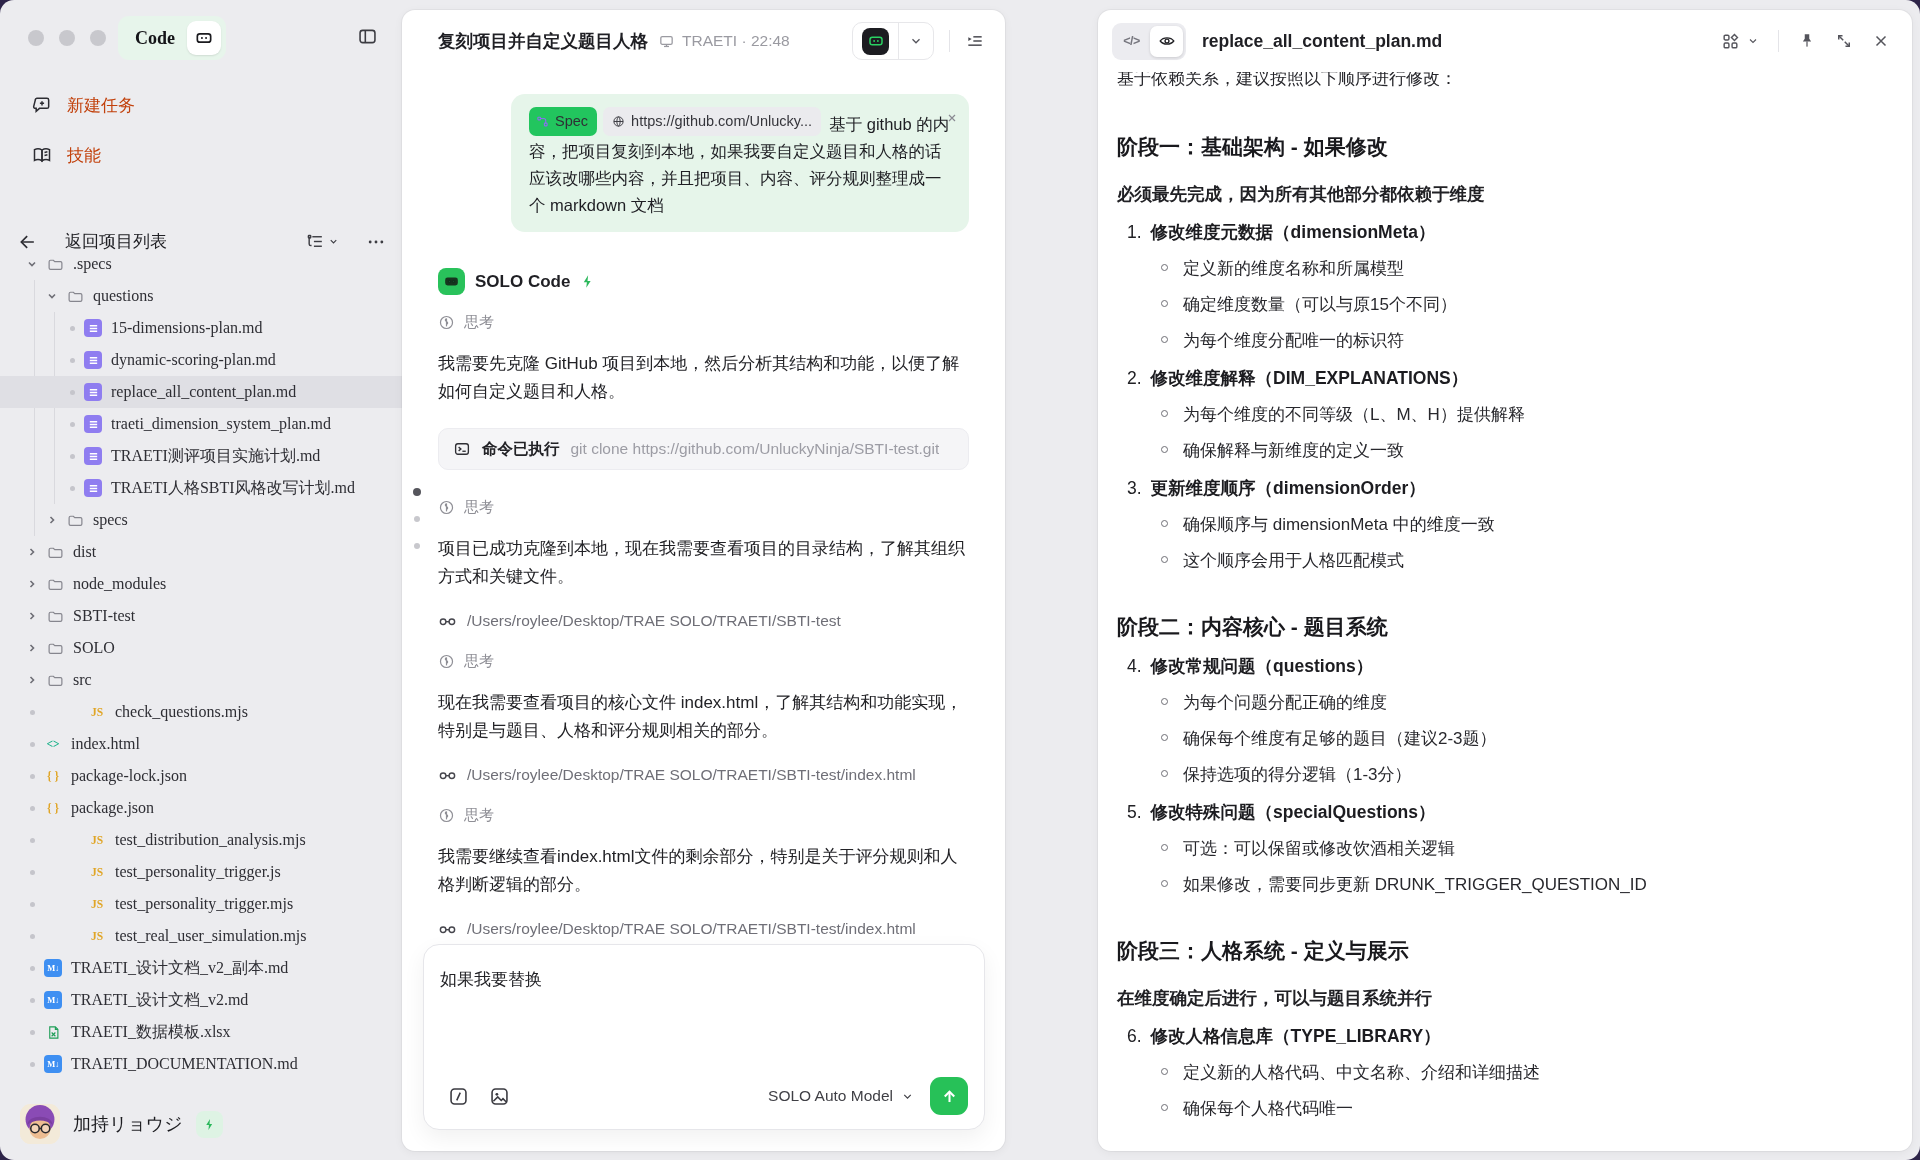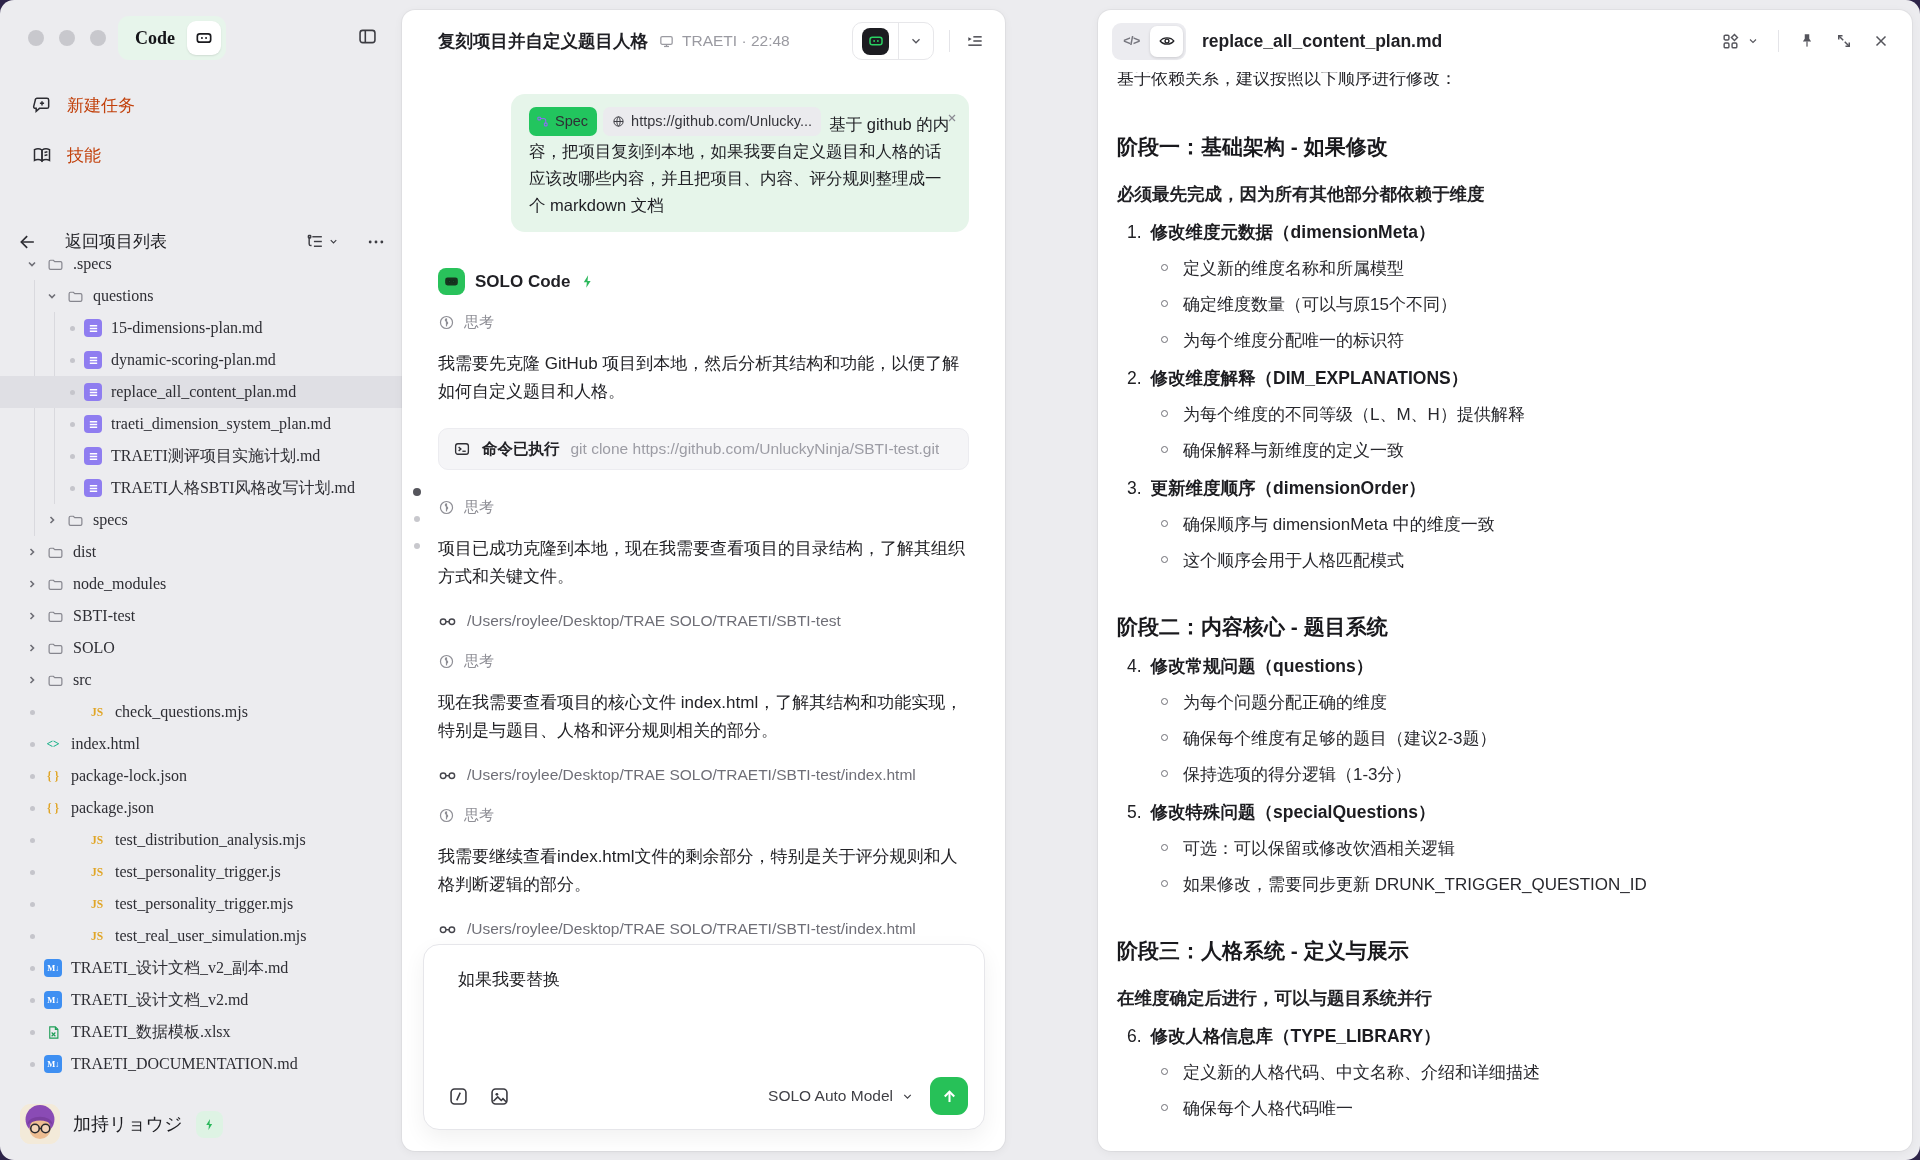--- a/index.html
+++ b/index.html
@@ -97,21 +97,21 @@
   .pathrow { margin-top:20px; display:flex; align-items:center; gap:10px; color:#6f6f77; font-size:15.5px; }
   .pathrow svg { color:#46464d; flex:none; }
 
   .stepdots { position:absolute; left:11px; top:478px; width:8px; }
   .stepdots i { display:block; border-radius:50%; margin:0 auto; }
   .sd1 { width:8px; height:8px; background:#55555c; }
   .sd2 { width:6px; height:6px; background:#c8c8cd; margin-top:20px !important; }
   .sd3 { width:6px; height:6px; background:#c8c8cd; margin-top:21px !important; }
 
   
-  .inputcard { position:absolute; left:21px; right:20px; bottom:21px; height:186px; background:#fff; border:1px solid #e6e6ea; border-radius:16px; box-shadow:0 8px 22px rgba(0,0,0,.06); padding:22px 34px; }
+  .inputcard { position:absolute; left:21px; right:20px; bottom:21px; height:186px; background:#fff; border:1px solid #e6e6ea; border-radius:16px; box-shadow:0 8px 22px rgba(0,0,0,.06); padding:22px 16px; }
   .input-text { font-size:17px; color:#232327; line-height:26px; min-height:60px; outline:none; }
   .input-bottom { position:absolute; left:24px; right:16px; bottom:14px; display:flex; align-items:center; }
   .itool { color:#3a3a40; display:flex; align-items:center; cursor:pointer; margin-right:20px; }
   .model { margin-left:auto; display:flex; align-items:center; gap:8px; color:#3f3f45; font-size:15.5px; cursor:pointer; }
   .send { width:38px; height:38px; border-radius:11px; background:#27c158; display:flex; align-items:center; justify-content:center; margin-left:16px; color:#fff; cursor:pointer; border:none; }
 
   
   .phead { height:62px; display:flex; align-items:center; padding:0 22px 0 14px; gap:16px; }
   .seg { background:#ececf0; border-radius:9px; padding:3px; display:flex; gap:2px; }
   .sbtn { width:33px; height:31px; border-radius:7px; display:flex; align-items:center; justify-content:center; color:#76767e; cursor:pointer; }

